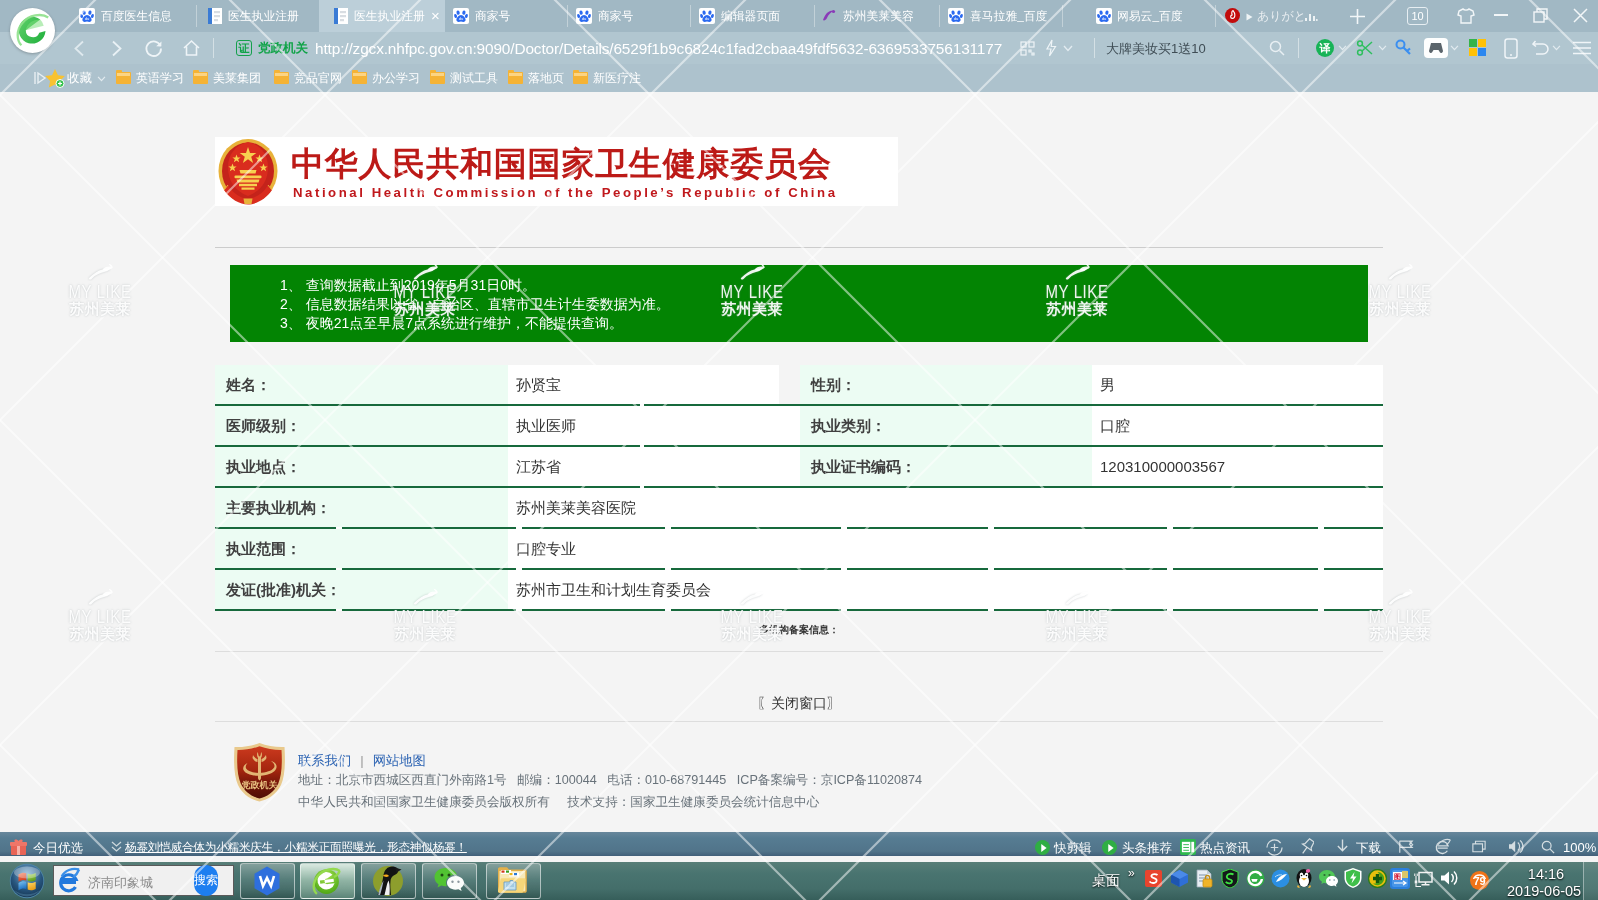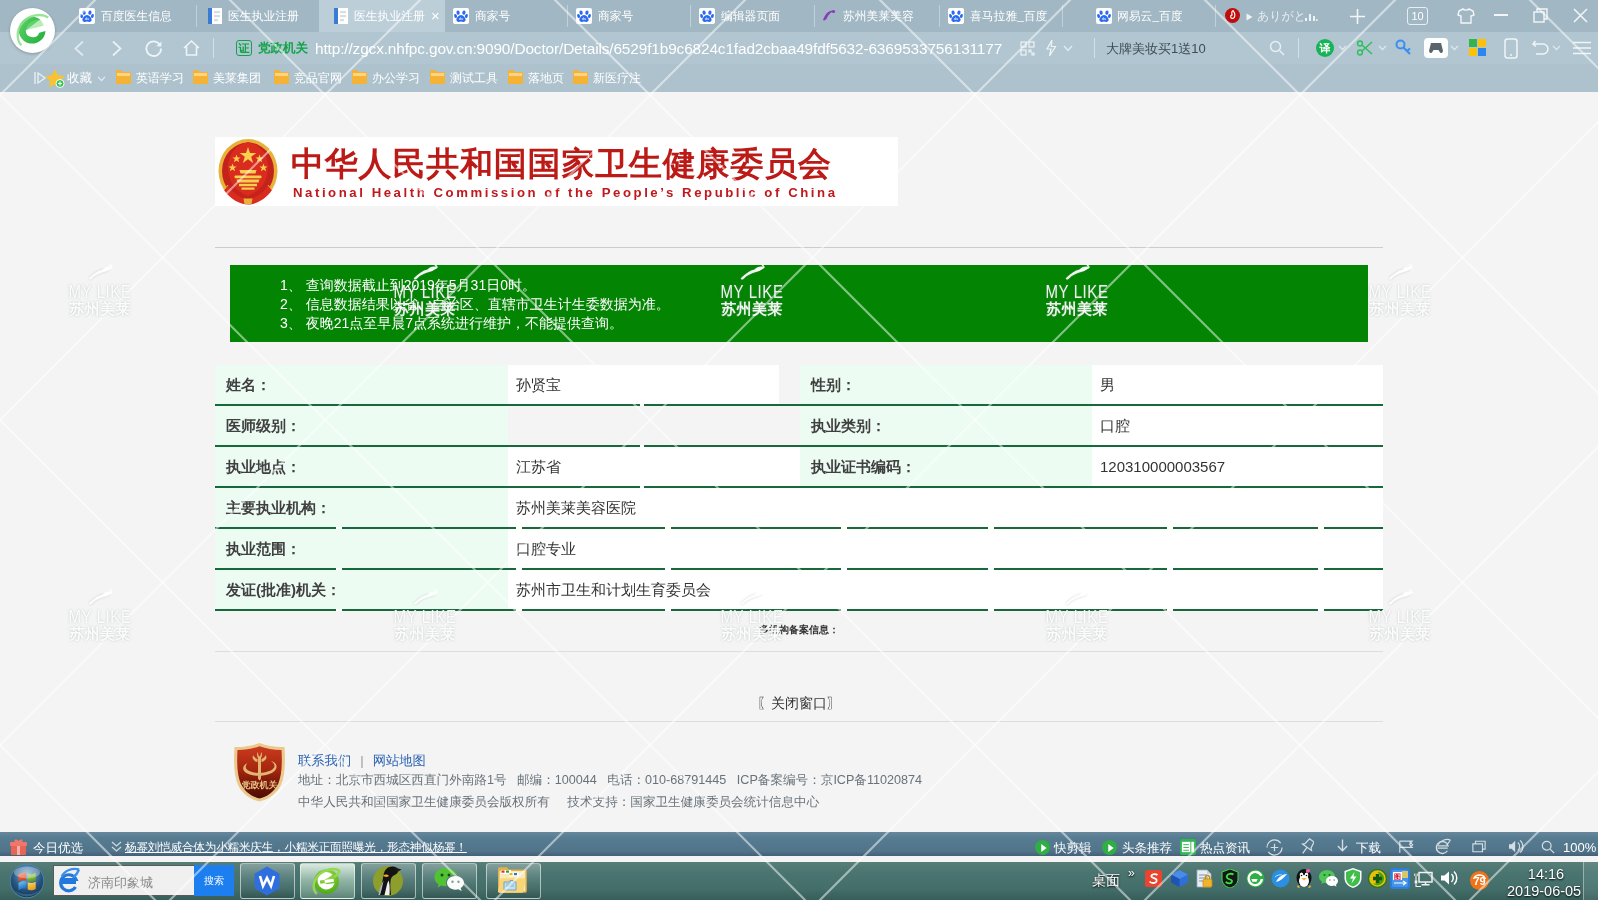--- a/index.html
+++ b/index.html
@@ -389,20 +389,21 @@
   </div>
   <div id="qtable">
     <div class="trow" style="top:0">
       <div class="lab" style="left:0;width:293px;">姓名：</div>
       <div class="val" style="left:293px;width:271px;font-weight:normal;">孙贤宝</div>
       <div class="lab" style="left:585px;width:292px;">性别：</div>
       <div class="val" style="left:877px;width:291px;">男</div>
     </div>
     <div class="trow" style="top:41px">
       <div class="lab" style="left:0;width:293px;">医师级别：</div>
+      <div class="val" style="left:293px;width:292px;">执业医师</div>
       <div class="lab" style="left:585px;width:292px;">执业类别：</div>
       <div class="val" style="left:877px;width:291px;">口腔</div>
     </div>
     <div class="trow" style="top:82px">
       <div class="lab" style="left:0;width:293px;">执业地点：</div>
       <div class="val" style="left:293px;width:292px;">江苏省</div>
       <div class="lab" style="left:585px;width:292px;">执业证书编码：</div>
       <div class="val" style="left:877px;width:291px;">120310000003567</div>
     </div>
     <div class="trow" style="top:123px">
@@ -569,21 +570,21 @@
     <ellipse cx="18" cy="9.5" rx="13" ry="6" fill="rgba(255,255,255,0.3)"></ellipse>
     <path d="M5 27 A16.3 16.3 0 0 0 31 27 A22 22 0 0 1 5 27z" fill="rgba(140,200,235,0.25)"></path>
   </svg>
 
   <div class="abs" style="left:53px;top:3px;width:181px;height:31px;background:#f0f0f0;border:1px solid #5a5a5a;"></div>
   <svg class="abs" style="left:57px;top:5px" width="24" height="26" viewBox="0 0 24 26">
     <path d="M18.5 20 A8 8 0 1 1 19 12.5 L5 12.5 M5 15.5 H19" fill="none" stroke="#2279dd" stroke-width="3.2"></path>
     <path d="M22 2.5 C15.5 0.5 7.5 3.5 4.8 9.5 M22 2.5 C20.5 6.5 18.5 8.5 16.5 10" fill="none" stroke="#3b8fe8" stroke-width="2.4"></path>
   </svg>
   <div class="abs" style="left:88px;top:12px;font-size:13px;color:#8a8a8a;">济南印象城</div>
-  <div class="abs" style="left:194px;top:3px;width:40px;height:31px;background:#1d7ef0;color:#fff;font-size:10px;text-align:center;line-height:31px;">搜索</div>
+  <div class="abs" style="left:194px;top:3px;width:24px;height:31px;background:#1d7ef0;color:#fff;font-size:12px;text-align:center;line-height:31px;border-radius:12px;">搜索</div>
 
   <div class="tbtn" style="left:240px;"></div>
   <svg class="abs" style="left:252px;top:4px" width="30" height="30" viewBox="0 0 30 30">
         <path d="M15 0.5 L27.5 7.7 V22.3 L15 29.5 L2.5 22.3 V7.7 Z" fill="#2e6fdd"></path>
         <path d="M8 10 L11 20 L15 12 L19 20 L22 10" fill="none" stroke="#fff" stroke-width="2.6"></path>
       </svg>
   <div class="tbtn" style="left:300px;background:linear-gradient(rgba(240,252,242,0.85),rgba(205,235,210,0.55) 48%,rgba(160,200,170,0.35));"></div>
   <svg class="abs" style="left:310px;top:3px" width="33" height="33" viewBox="0 0 36 36">
     <defs>
           <radialGradient id="g360" cx="0.5" cy="0.3" r="0.85">

